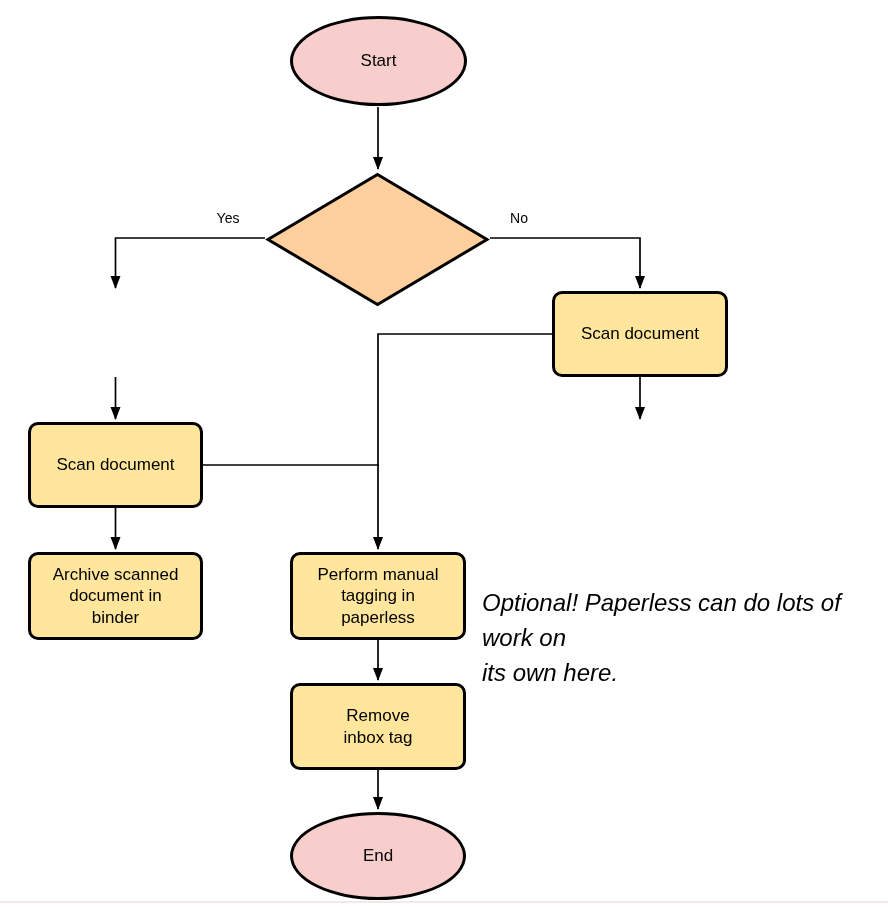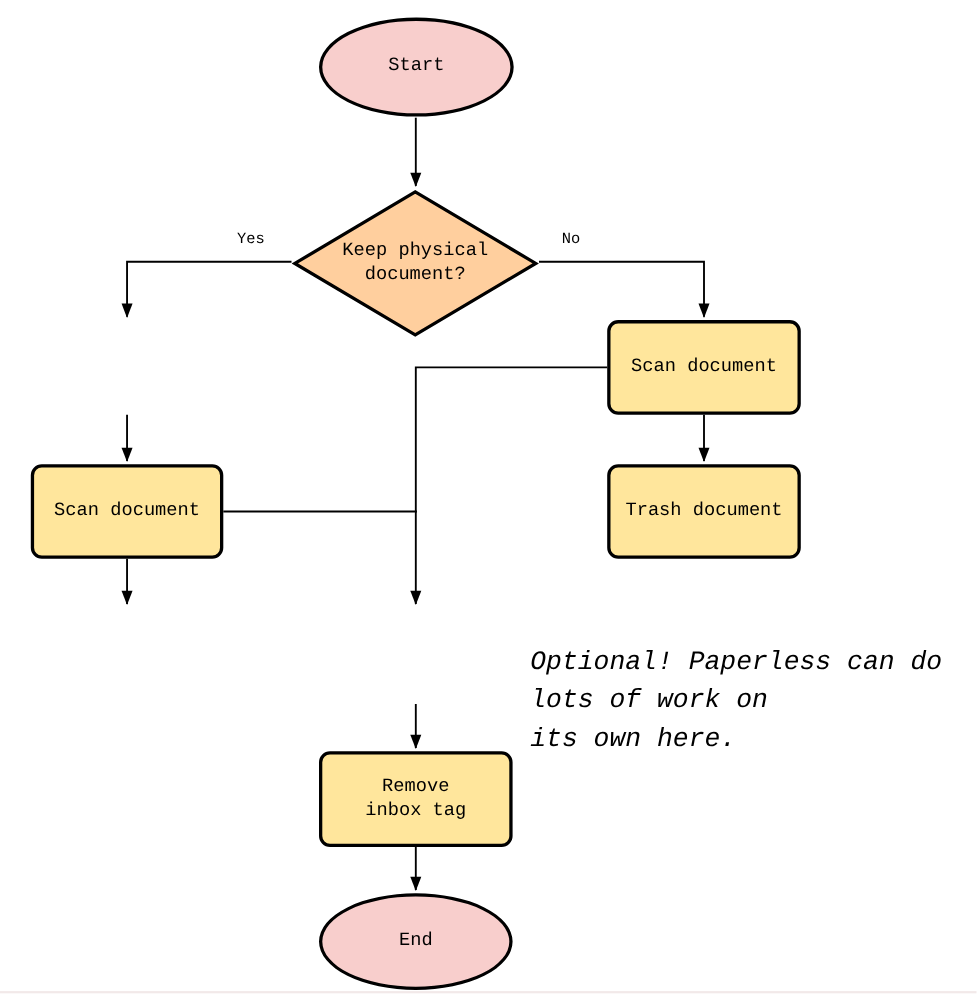--- a/index.html
+++ b/index.html
@@ -5,21 +5,21 @@
   html, body {
     margin: 0;
     padding: 0;
     background: #ffffff;
   }
   .canvas {
     position: relative;
     width: 888px;
     height: 907px;
     background: var(--background, #ffffff);
-    font-family: Liberation Mono, monospace;
+    font-family: Liberation Sans, sans-serif;
     color: var(--text, #000000);
     overflow: hidden;
   }
   .edges {
     position: absolute;
     left: 0;
     top: 0;
     width: 888px;
     height: 907px;
   }
@@ -110,38 +110,43 @@
   </svg>
 
   <div class="node terminator" style="left:290px;top:16px;width:177px;height:90px">
     <span class="node-label">Start</span>
   </div>
 
   <div class="node decision" style="left:265px;top:172px;width:225px;height:135px">
     <svg class="diamond-shape" viewBox="0 0 225 135" preserveAspectRatio="none" xmlns="http://www.w3.org/2000/svg">
       <polygon points="112.5,2.5 222,67.5 112.5,132.5 3,67.5" style="fill:var(--decision-fill,#ffcf9e)" stroke="#000000" stroke-width="3" stroke-linejoin="miter"></polygon>
     </svg>
-    <span class="node-label">Keep physical
-document?</span>
   </div>
 
 
   <div class="node process" style="left:28px;top:422px;width:175px;height:86px">
     <span class="node-label">Scan document</span>
   </div>
 
+  <div class="node process" style="left:28px;top:552px;width:175px;height:88px">
+    <span class="node-label">Archive scanned
+document in
+binder</span>
+  </div>
 
   <div class="node process" style="left:552px;top:291px;width:176px;height:86px">
     <span class="node-label">Scan document</span>
   </div>
 
-  <div class="node process" style="left:552px;top:422px;width:176px;height:86px">
-    <span class="node-label">Trash document</span>
+
+  <div class="node process" style="left:290px;top:552px;width:176px;height:88px">
+    <span class="node-label">Perform manual
+tagging in
+paperless</span>
   </div>
-
 
   <div class="node process" style="left:290px;top:683px;width:176px;height:87px">
     <span class="node-label">Remove
 inbox tag</span>
   </div>
 
   <div class="node terminator" style="left:290px;top:812px;width:176px;height:88px">
     <span class="node-label">End</span>
   </div>
 

